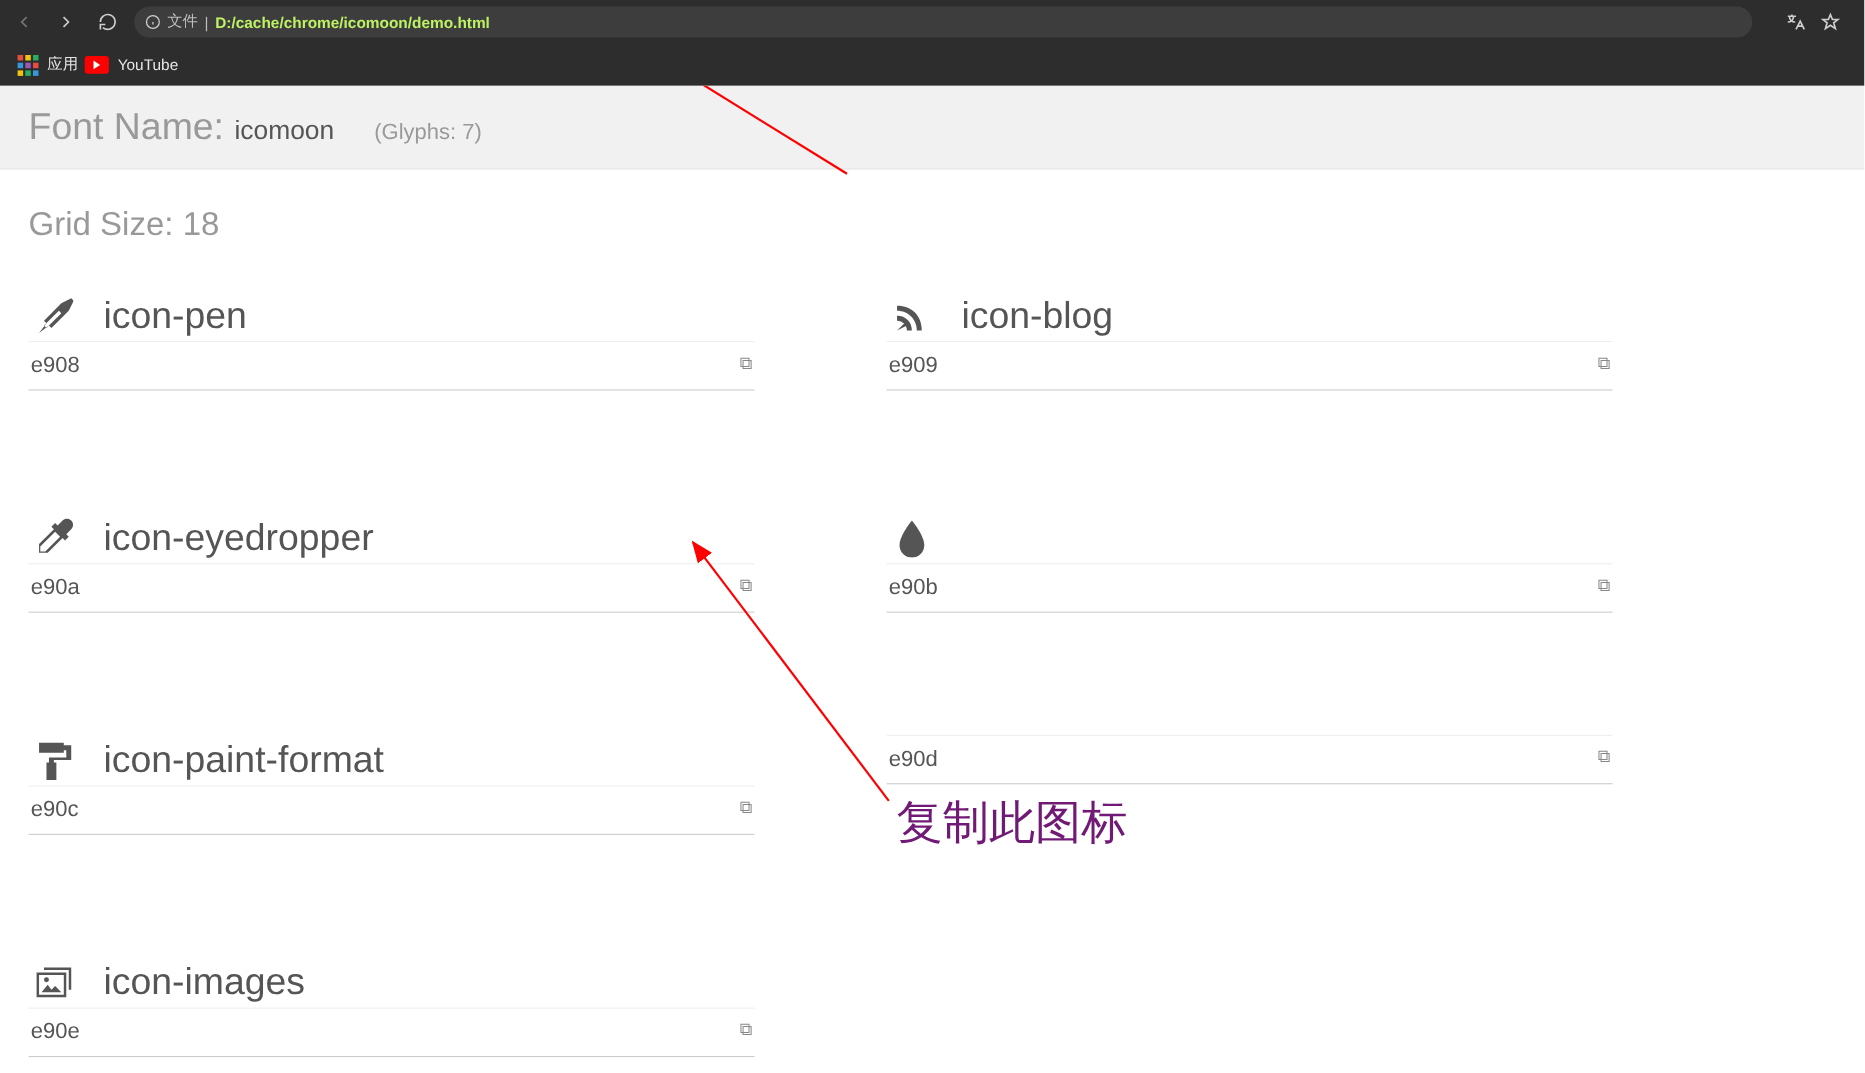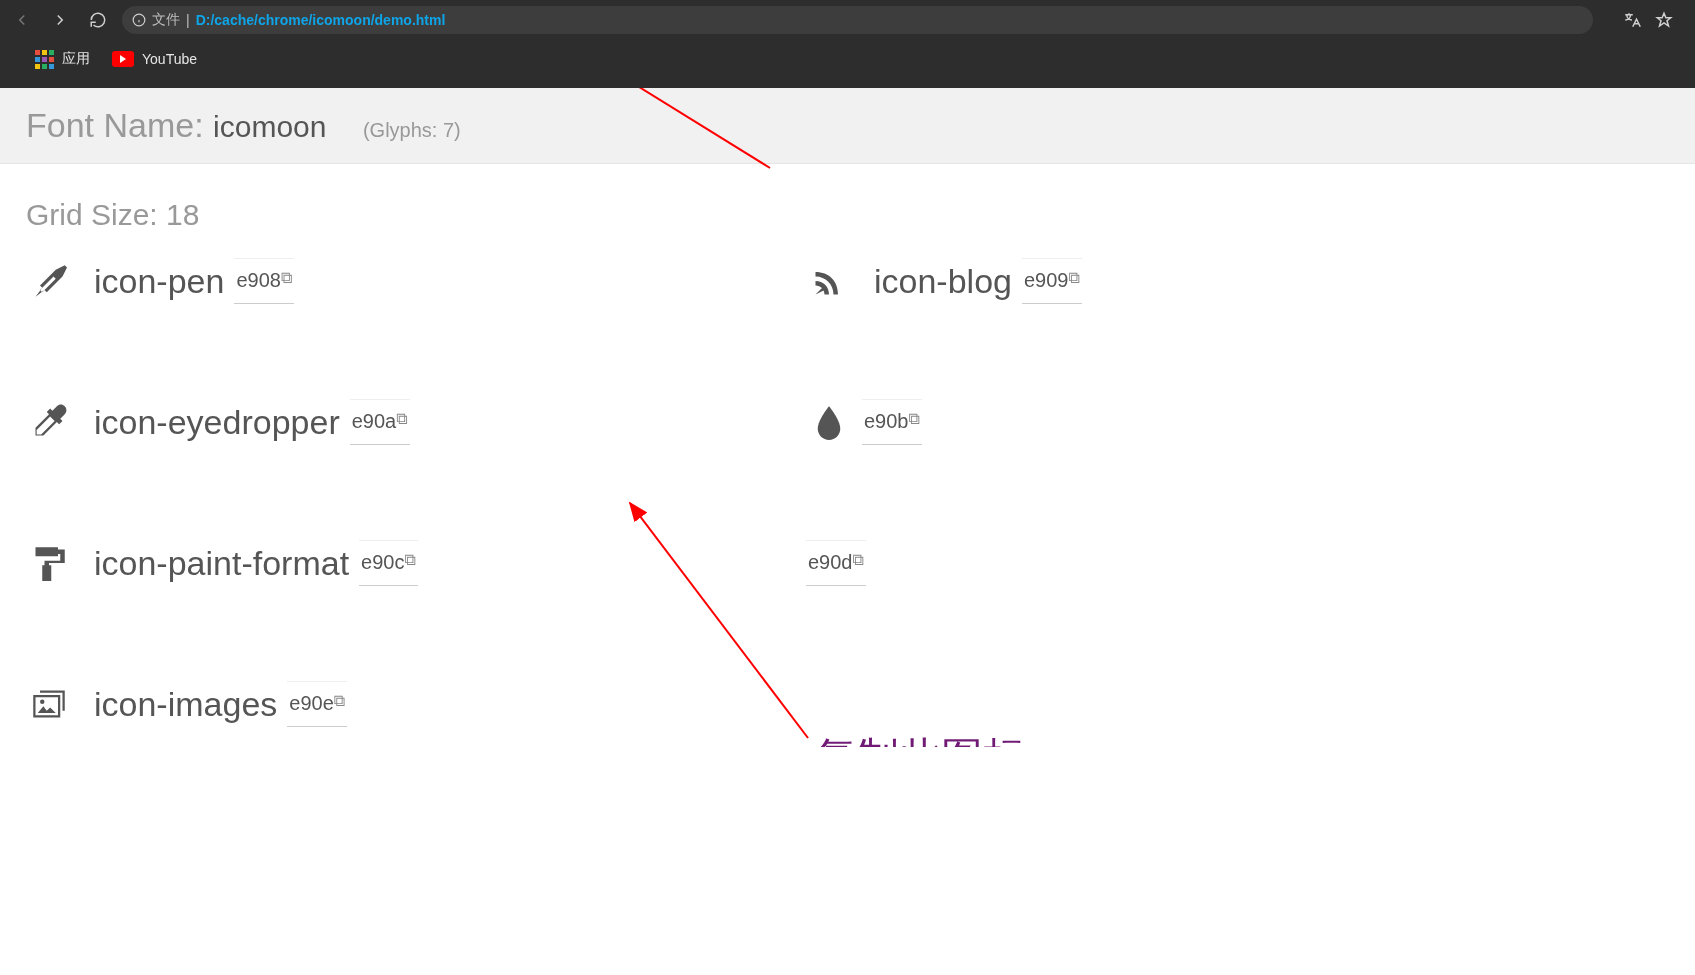--- a/index.html
+++ b/index.html
@@ -6,21 +6,21 @@
   body {
     font-family: -apple-system, BlinkMacSystemFont, "Segoe UI", "Microsoft YaHei", sans-serif;
     background: #fff;
     width: 1695px;
     overflow: hidden;
   }
 
   
   .browser-chrome {
     background: #2d2d2d;
-    height: 88px;
+    height: 78px;
     display: flex;
     flex-direction: column;
   }
   .nav-row {
     height: 40px;
     display: flex;
     align-items: center;
     padding: 0 8px;
     gap: 10px;
     color: #cfcfcf;
@@ -42,35 +42,34 @@
     height: 28px;
     display: flex;
     align-items: center;
     padding: 0 10px;
     gap: 6px;
     color: #cfcfcf;
     font-size: 14px;
     margin-right: 20px;
   }
   .addr-prefix { color: #bdbdbd; }
-  .addr-url { color: #0ea5e9; font-weight: 600; }
+  .addr-url { color: #bef264; font-weight: 600; }
   .right-icons {
     display: flex;
     align-items: center;
     gap: 14px;
     padding-right: 14px;
     color: #cfcfcf;
   }
   .bookmarks-row {
     height: 38px;
     display: flex;
     align-items: center;
     padding: 0 16px;
-    gap: 22px;
-    margin-left: 19px;
+    gap: 6px;
   }
   .bm-item {
     display: flex;
     align-items: center;
     gap: 8px;
     color: #e6e6e6;
     font-size: 14px;
     cursor: pointer;
   }
   .apps-grid {
@@ -106,42 +105,43 @@
   
   .page {
     position: relative;
   }
   .header {
     background: #f1f1f1;
     padding: 18px 26px;
     border-bottom: 1px solid #e5e5e5;
   }
   .header .fn-label { color: #999; font-size: 34px; font-weight: 300; }
-  .header .fn-name { color: #555; font-size: 30px; font-weight: 400; }
+  .header .fn-name { color: #555; font-size: 24px; font-weight: 400; }
   .header .glyphs { color: #999; font-size: 20px; margin-left: 32px; }
 
   .content {
     padding: 20px 26px;
   }
   .grid-size {
     color: #999;
     font-size: 30px;
     font-weight: 300;
     margin: 14px 0 26px 0;
   }
 
   .glyph-grid {
     display: grid;
     grid-template-columns: 660px 660px;
     column-gap: 120px;
     row-gap: 95px;
   }
   .glyph {
     display: flex;
-    gap: 10px;
+    flex-direction: column;
+    margin-top: 16px;
   }
   .glyph-head {
     display: flex;
     align-items: center;
     gap: 22px;
   }
   .glyph-icon {
     width: 46px;
     height: 46px;
     display: flex;

